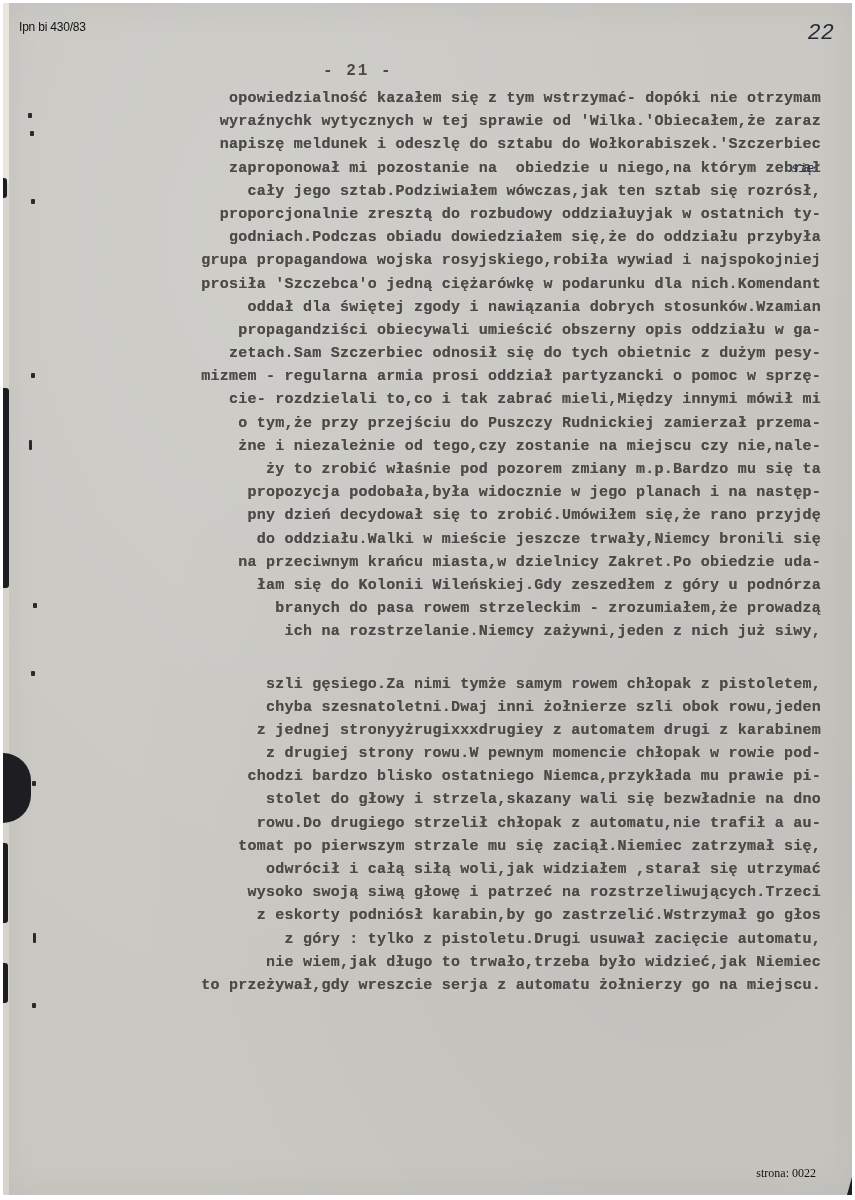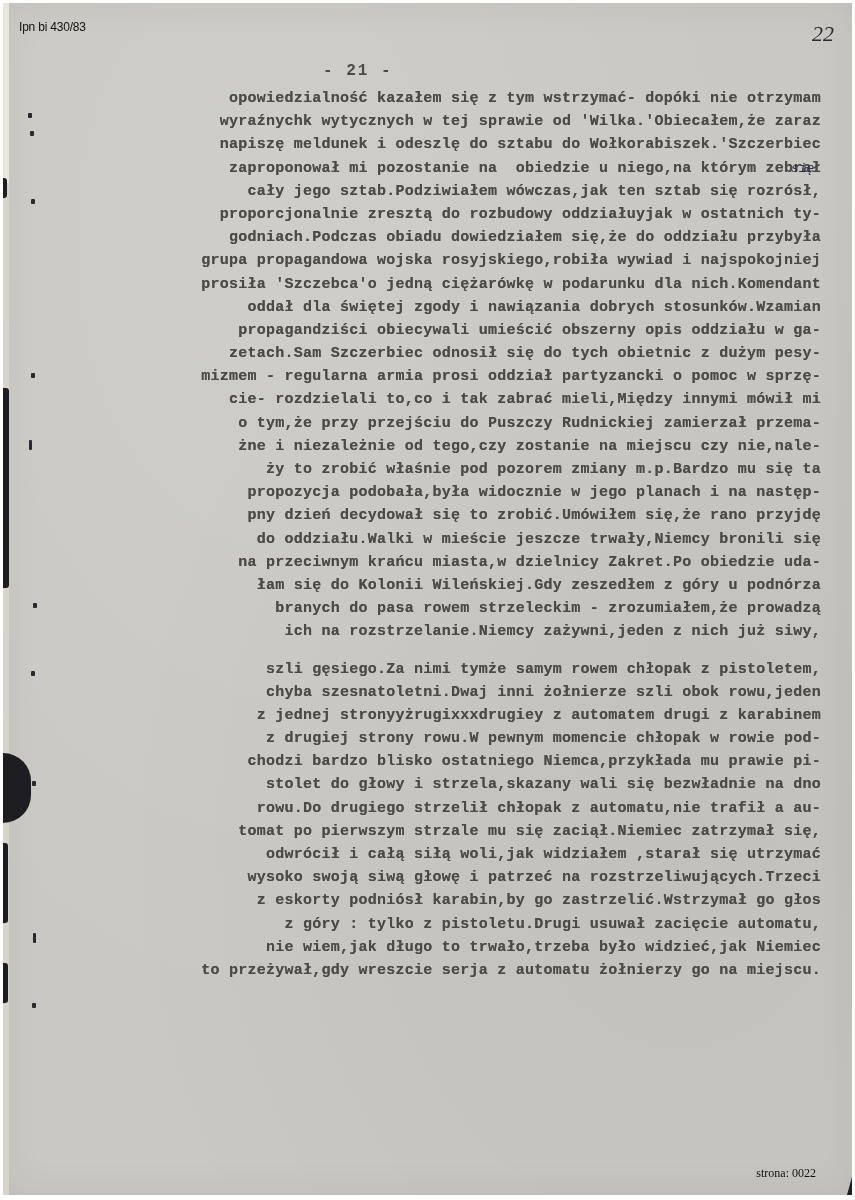--- a/index.html
+++ b/index.html
@@ -43,21 +43,21 @@
       top: 17px;
       font-family: "Liberation Sans", sans-serif;
       font-size: 12px;
       color: #111;
       letter-spacing: -0.2px;
     }
     .folio {
       position: absolute;
       right: 18px;
       top: 18px;
-      font-family: Liberation Serif, serif;
+      font-family: Liberation Mono, monospace;
       font-style: italic;
       font-size: 22px;
       color: #2a2a33;
       margin-left: 16px;
     }
     .page-number {
       position: absolute;
       left: 320px;
       top: 59px;
       font-family: "Liberation Mono", monospace;
@@ -78,21 +78,21 @@
       letter-spacing: 0.25px;
       text-shadow: 0 0 0.6px rgba(60,58,54,0.6);
     }
     .line {
       display: block;
       height: 23.2px;
       line-height: 23.2px;
       white-space: pre;
     }
     .line.gap {
-      margin-top: 14px;
+      margin-top: 29px;
     }
     .handwritten {
       position: absolute;
       left: 788px;
       top: 158px;
       font-family: Liberation Mono, monospace;
       font-style: italic;
       font-size: 13px;
       color: #2e3050;
     }

